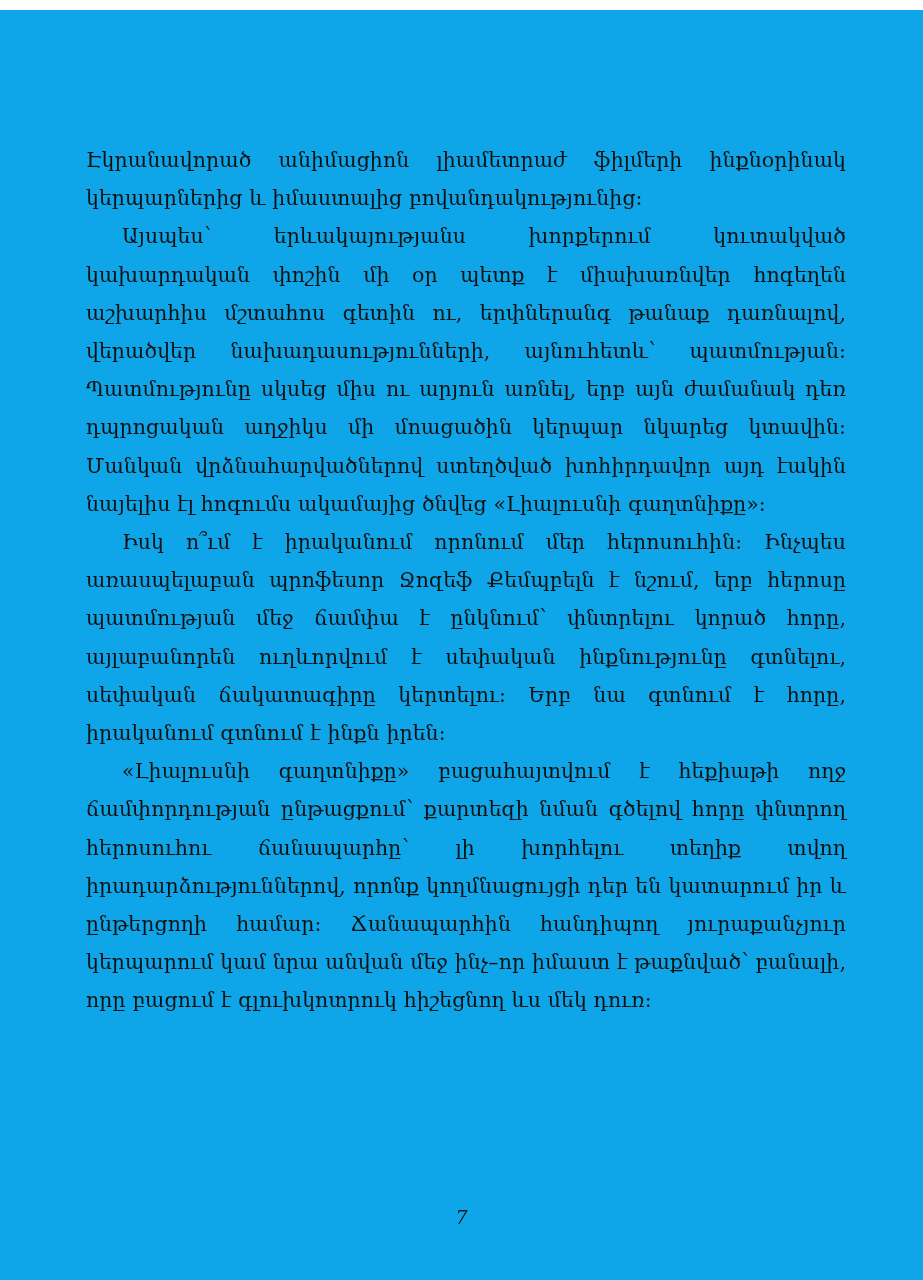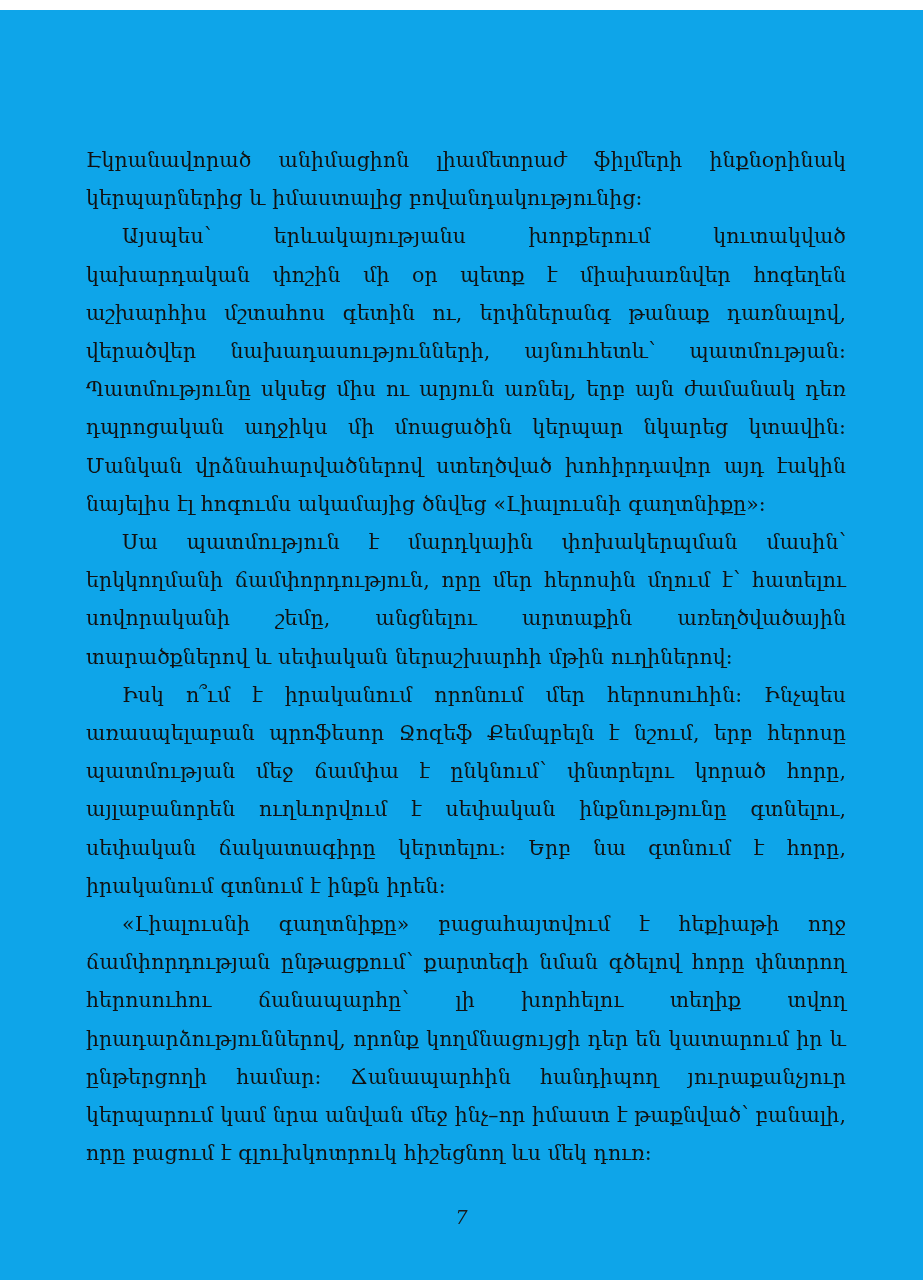--- a/index.html
+++ b/index.html
@@ -55,20 +55,19 @@
   }
 </style>
 </head>
 <body>
 
 <div class="page">
 
   <div class="text-block">
     <p class="para first">Էկրանավորած անիմացիոն լիամետրաժ ֆիլմերի ինքնօրինակ կերպարներից և իմաստալից բովանդակությունից:</p>
     <p class="para">Այսպես՝ երևակայությանս խորքերում կուտակված կախարդական փոշին մի օր պետք է միախառնվեր հոգեղեն աշխարհիս մշտահոս գետին ու, երփներանգ թանաք դառնալով, վերածվեր նախադասությունների, այնուհետև՝ պատմության: Պատմությունը սկսեց միս ու արյուն առնել, երբ այն ժամանակ դեռ դպրոցական աղջիկս մի մոացածին կերպար նկարեց կտավին: Մանկան վրձնահարվածներով ստեղծված խոհիրդավոր այդ էակին նայելիս էլ հոգումս ակամայից ծնվեց «Լիալուսնի գաղտնիքը»:</p>
-    <p class="para">Սա պատմություն է մարդկային փոխակերպման մասին՝ երկկողմանի ճամփորդություն, որը մեր հերոսին մղում է՝ հատելու սովորականի շեմը, անցնելու արտաքին առեղծվածային տարածքներով և սեփական ներաշխարհի մթին ուղիներով:</p>
     <p class="para">Իսկ ո՞ւմ է իրականում որոնում մեր հերոսուհին: Ինչպես առասպելաբան պրոֆեսոր Ջոզեֆ Քեմպբելն է նշում, երբ հերոսը պատմության մեջ ճամփա է ընկնում՝ փնտրելու կորած հորը, այլաբանորեն ուղևորվում է սեփական ինքնությունը գտնելու, սեփական ճակատագիրը կերտելու: Երբ նա գտնում է հորը, իրականում գտնում է ինքն իրեն:</p>
     <p class="para">«Լիալուսնի գաղտնիքը» բացահայտվում է հեքիաթի ողջ ճամփորդության ընթացքում՝ քարտեզի նման գծելով հորը փնտրող հերոսուհու ճանապարհը՝ լի խորհելու տեղիք տվող իրադարձություններով, որոնք կողմնացույցի դեր են կատարում իր և ընթերցողի համար: Ճանապարհին հանդիպող յուրաքանչյուր կերպարում կամ նրա անվան մեջ ինչ–որ իմաստ է թաքնված՝ բանալի, որը բացում է գլուխկոտրուկ հիշեցնող ևս մեկ դուռ:</p>
   </div>
 
   <div class="page-number">7</div>
 
 </div>
 
 </body></html>

